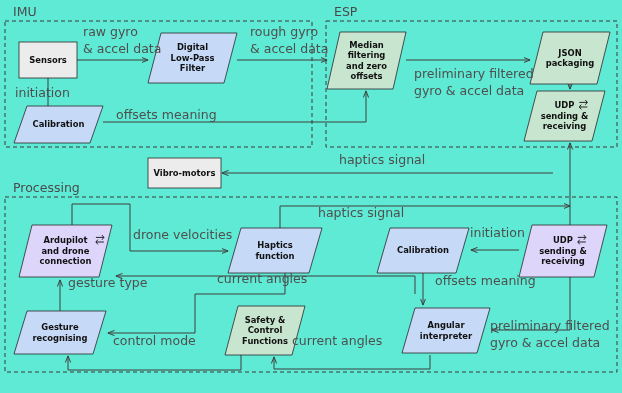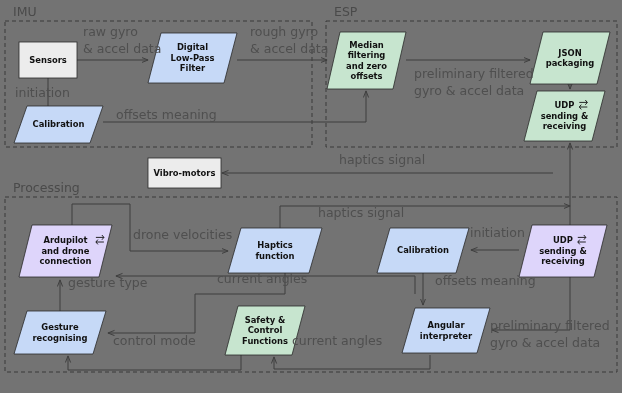--- a/index.html
+++ b/index.html
@@ -1,16 +1,16 @@
 <!DOCTYPE html>
 <html><head>
 <meta charset="utf-8">
 <style>
   html,body{margin:0;padding:0;background:#000;}
-  #root{position:relative;width:622px;height:393px;background:#737373;overflow:hidden;
+  #root{position:relative;width:622px;height:393px;background:#5eead4;overflow:hidden;
         font-family:"DejaVu Sans","Liberation Sans",sans-serif;}
   svg{display:block;}
   .grp-label{fill:#4a4a4a;font-size:12.5px;font-family:"DejaVu Sans","Liberation Sans",sans-serif;}
   .edge-label{fill:#4f4f4f;font-size:12.5px;font-family:"DejaVu Sans","Liberation Sans",sans-serif;}
   .node-label{fill:#111111;font-size:8.4px;font-weight:bold;
               font-family:"DejaVu Sans","Liberation Sans",sans-serif;text-anchor:middle;}
   .grp-box{fill:none;stroke:#3b3b3b;stroke-width:1;stroke-dasharray:4 3;}
   .edge{fill:none;stroke:#3f3f3f;stroke-width:1;}
   .shape{stroke:#2a2a2a;stroke-width:0.8;}
   .icon-ex{fill:none;stroke:#111;stroke-width:0.9;}

